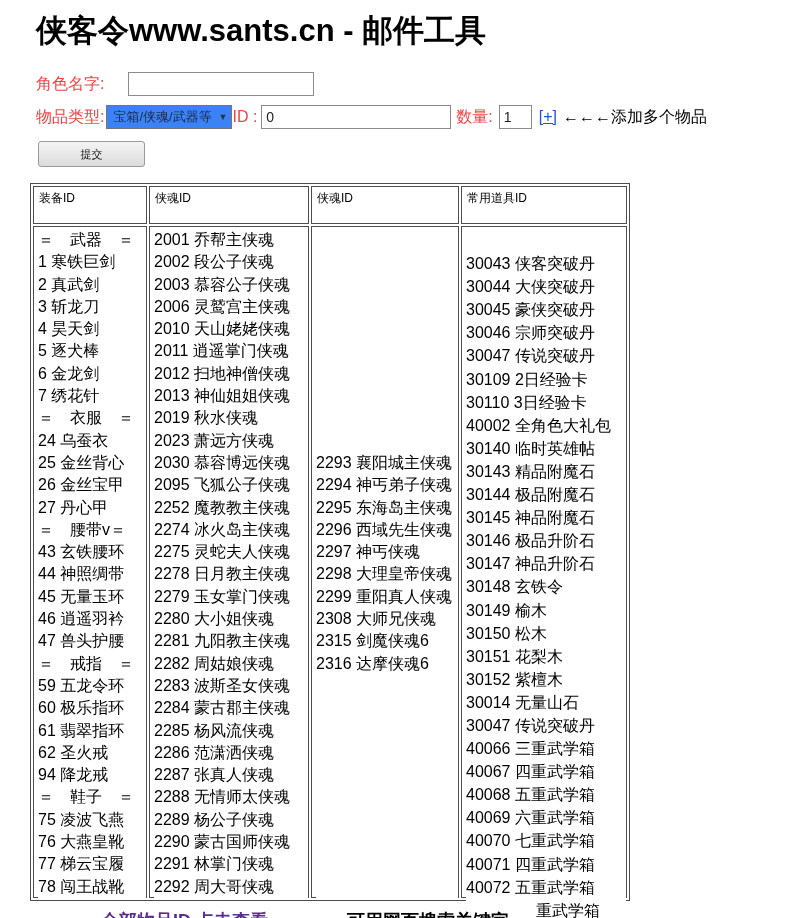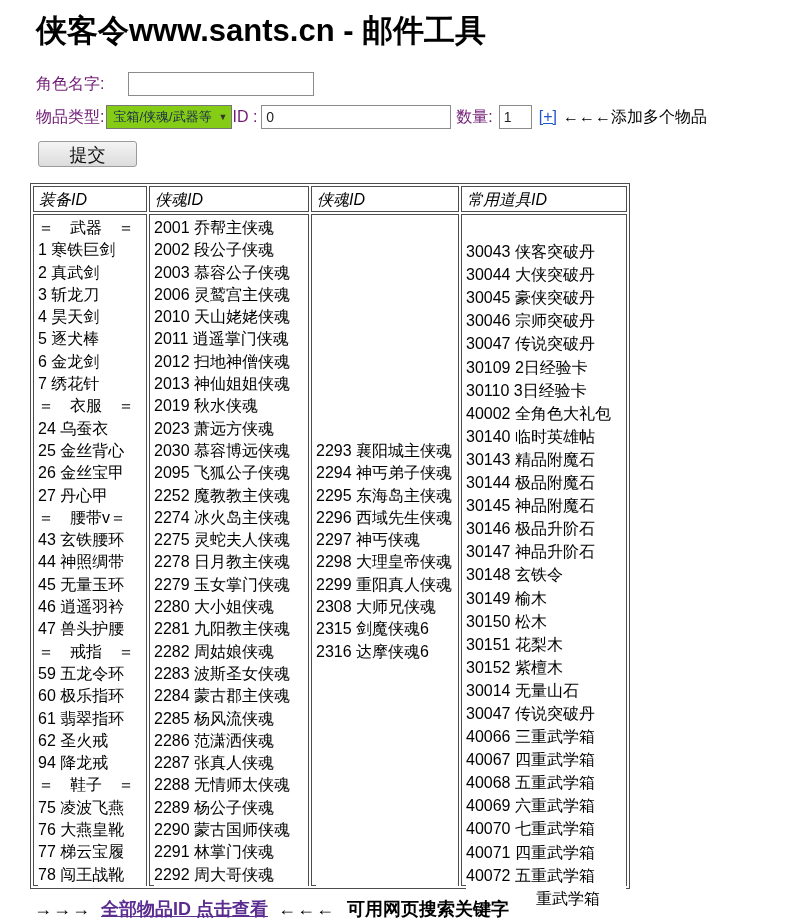--- a/index.html
+++ b/index.html
@@ -10,45 +10,45 @@
   }
   *{box-sizing:border-box;}
   html,body{margin:0;padding:0;background:#ffffff;color:#000;
     font-family:"Liberation Sans","DejaVu Sans",sans-serif;}
   .page{width:800px;height:918px;overflow:hidden;padding:6px 0 8px 30px;position:relative;}
 
   h1.title{font-size:31px;font-weight:bold;margin:4px 0 20px 6px;letter-spacing:0;}
 
   .form-area{margin-left:6px;}
   .frow{display:flex;align-items:center;margin-bottom:9px;}
-  .frow label{font-size:16px;color:#701a75;}
+  .frow label{font-size:16px;color:#ef4444;}
   .name-label{width:92px;}
   .txt{border:1px solid var(--input-border);height:24px;font-size:14px;
        padding:0 4px;color:#222;font-family:"Liberation Sans",sans-serif;background:#fff;}
   .name-input{width:186px;}
-  .select{width:126px;height:24px;border:1px solid #767676;background:#84cc16;
+  .select{width:126px;height:24px;border:1px solid #767676;background:#3b82f6;
           display:flex;align-items:center;justify-content:space-between;
           padding:0 4px 0 6px;font-size:13px;color:#1a2a4a;cursor:default;margin-left:2px;}
   .select .arr{font-size:9px;color:#333;}
   .id-label{margin-right:4px;font-size:17px;}
   .id-input{width:190px;}
   .qty-label{margin-left:5px;margin-right:6px;}
   .qty-input{width:33px;}
   .add-link{color:var(--link-blue);text-decoration:underline;font-size:16px;margin-left:7px;cursor:pointer;}
   .add-hint{font-size:16px;margin-left:6px;}
-  .submit-btn{width:99px;height:26px;margin:3px 0 0 2px;
+  .submit-btn{width:107px;height:26px;margin:3px 0 0 2px;
       background:linear-gradient(#f4f4f4,#dcdcdc);border:1px solid #9b9b9b;
-      border-radius:3px;font-size:18px;color:#111;cursor:pointer;
+      border-radius:3px;font-size:11px;color:#111;cursor:pointer;
       font-family:"Liberation Sans",sans-serif;}
 
   table.ids{border-collapse:separate;border-spacing:2px;border:1px solid var(--border-dark);
       margin:16px 0 0 0;background:#fff;table-layout:fixed;}
   table.ids th,table.ids td{border:1px solid var(--border-dark);vertical-align:top;
       font-weight:normal;text-align:left;padding:0;}
-  table.ids th{height:26px;font-size:16px;padding:3px 2px 0 5px;font-style:italic;}
+  table.ids th{height:38px;font-size:12px;padding:3px 2px 0 5px;}
   .w1{width:114px;} .w2{width:160px;} .w3{width:148px;} .w4{width:166px;}
   .cell-inner{height:670px;padding:2px 0 0 4px;font-size:16px;}
   .c1,.c2,.c3{line-height:22.3px;}
   .c4{line-height:23.1px;}
   .line{white-space:nowrap;background:#fff;}
   .c4 .line:last-child{padding-left:70px;}
 
   .footer{margin:8px 0 0 4px;font-size:18px;display:flex;align-items:center;}
   .footer .arrows{font-weight:normal;letter-spacing:1px;}
   .footer a{color:var(--visited-purple);text-decoration:underline;font-weight:bold;

